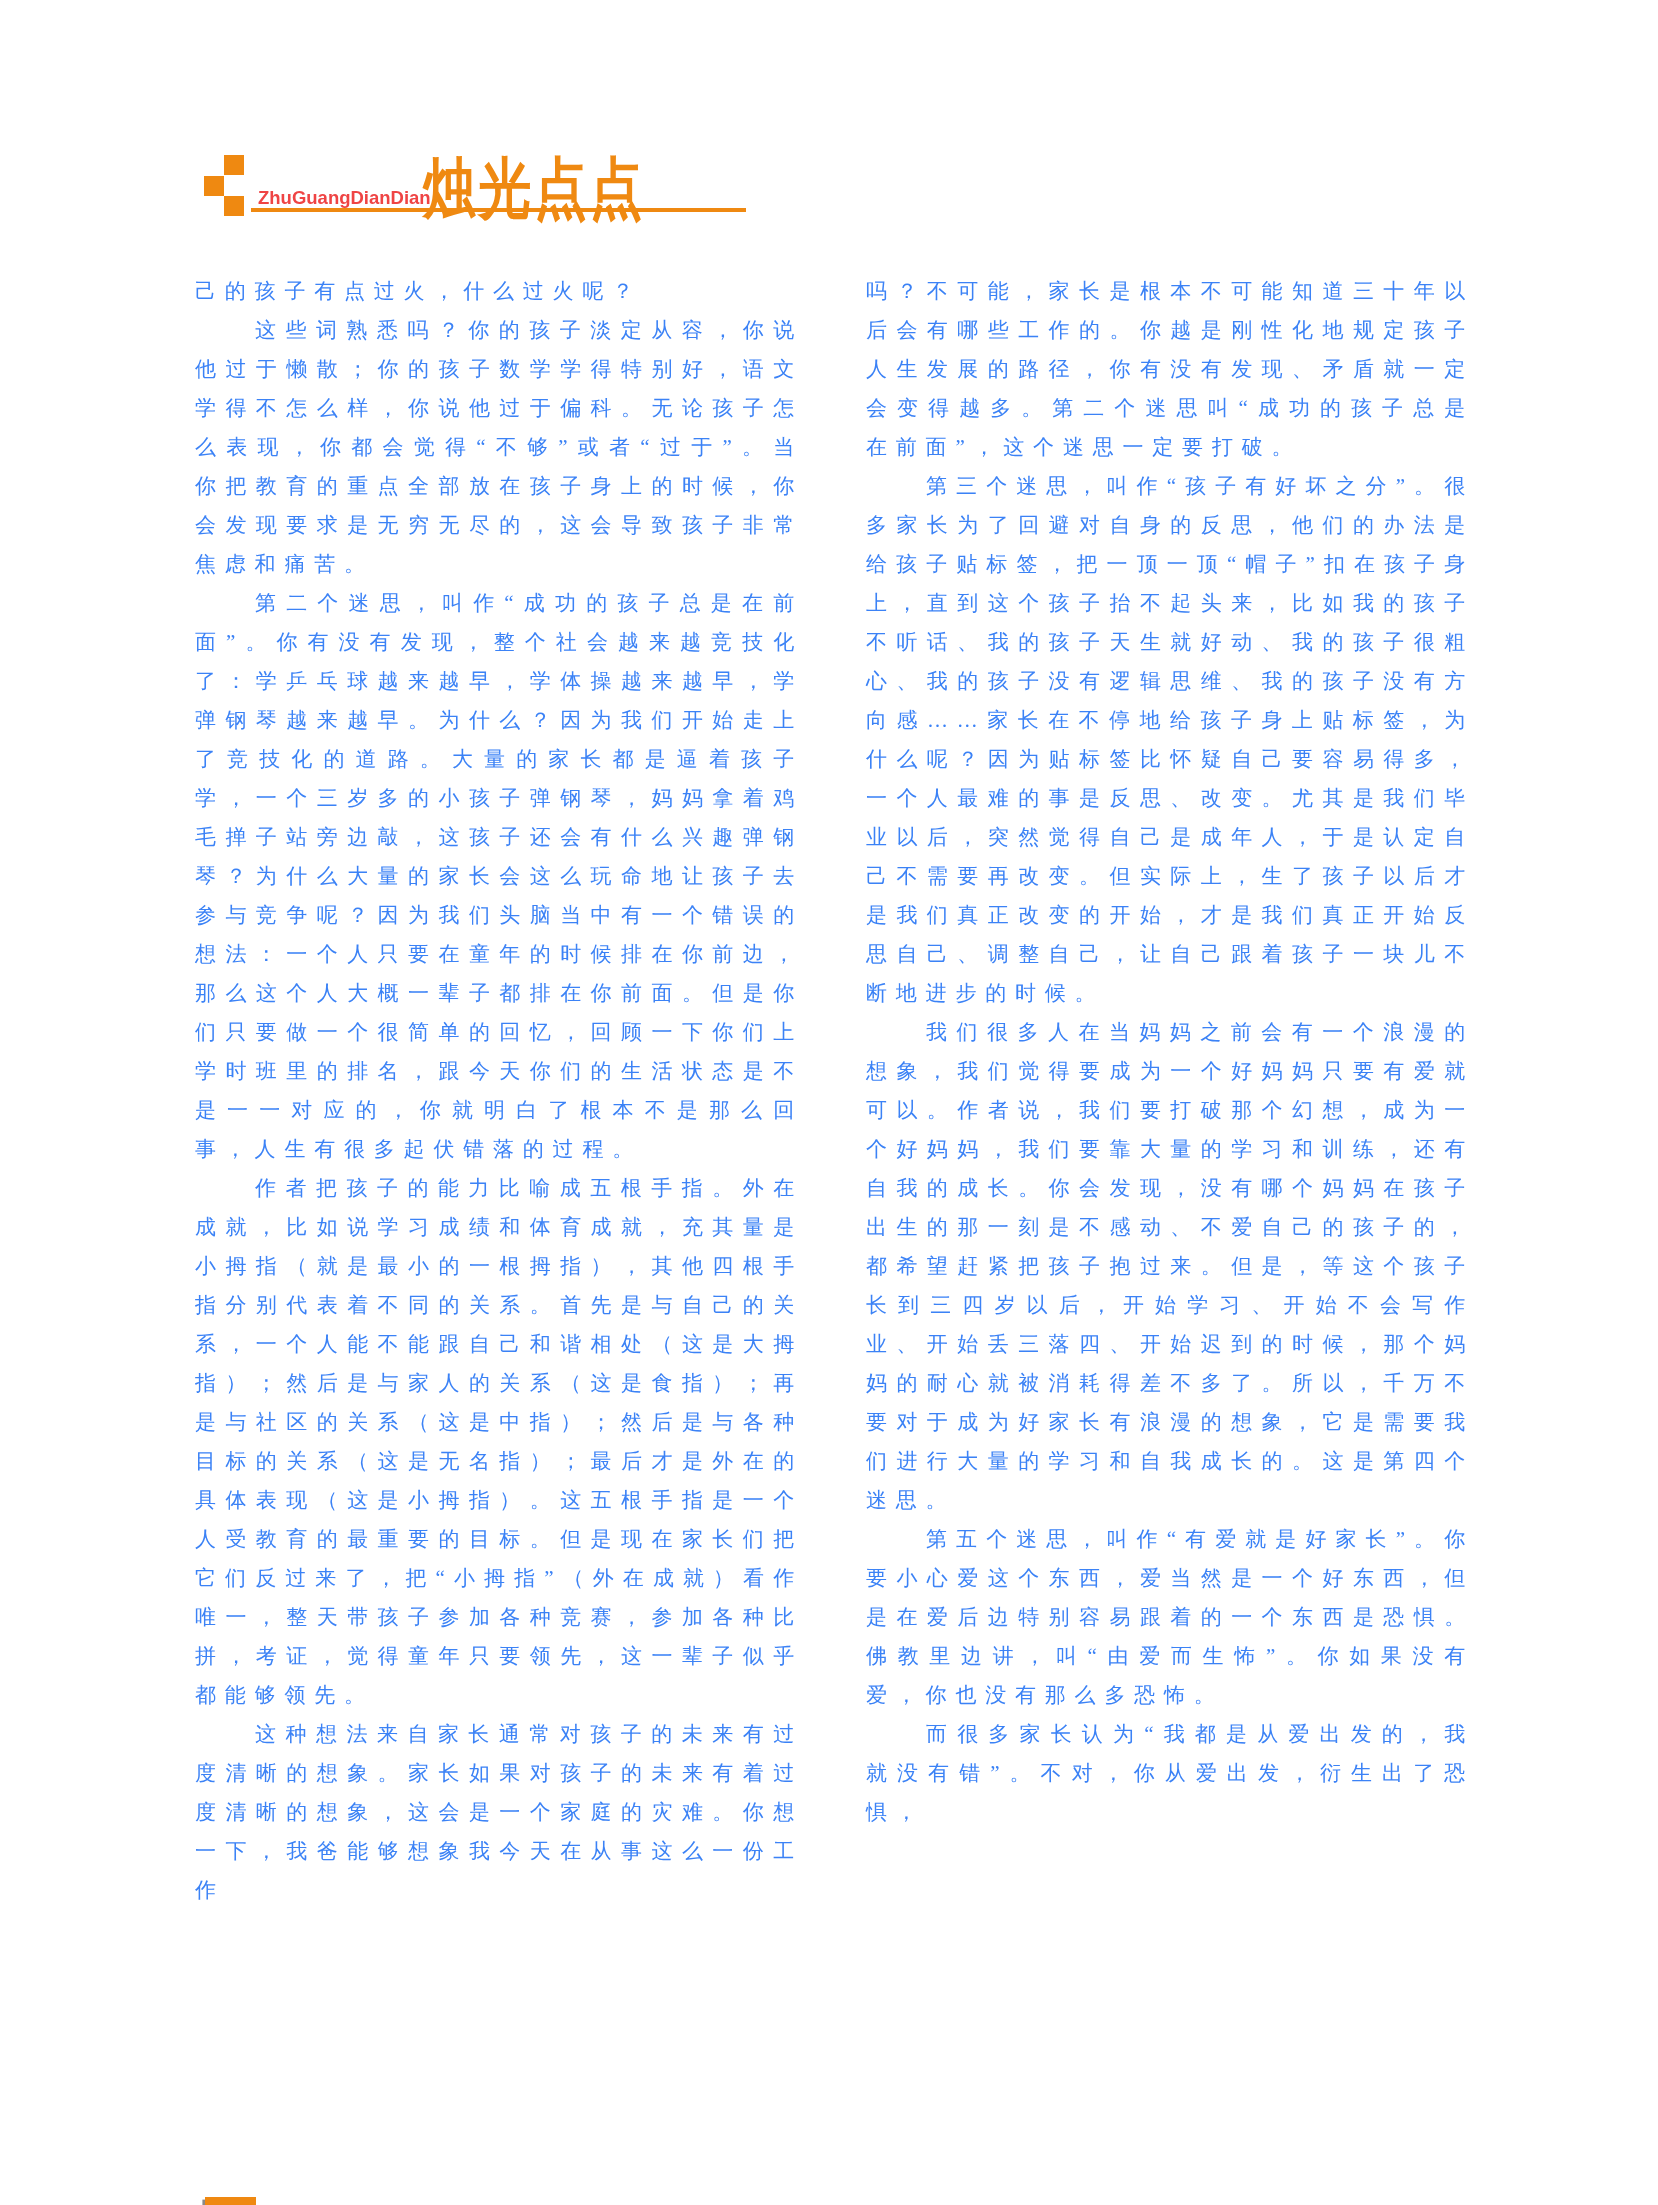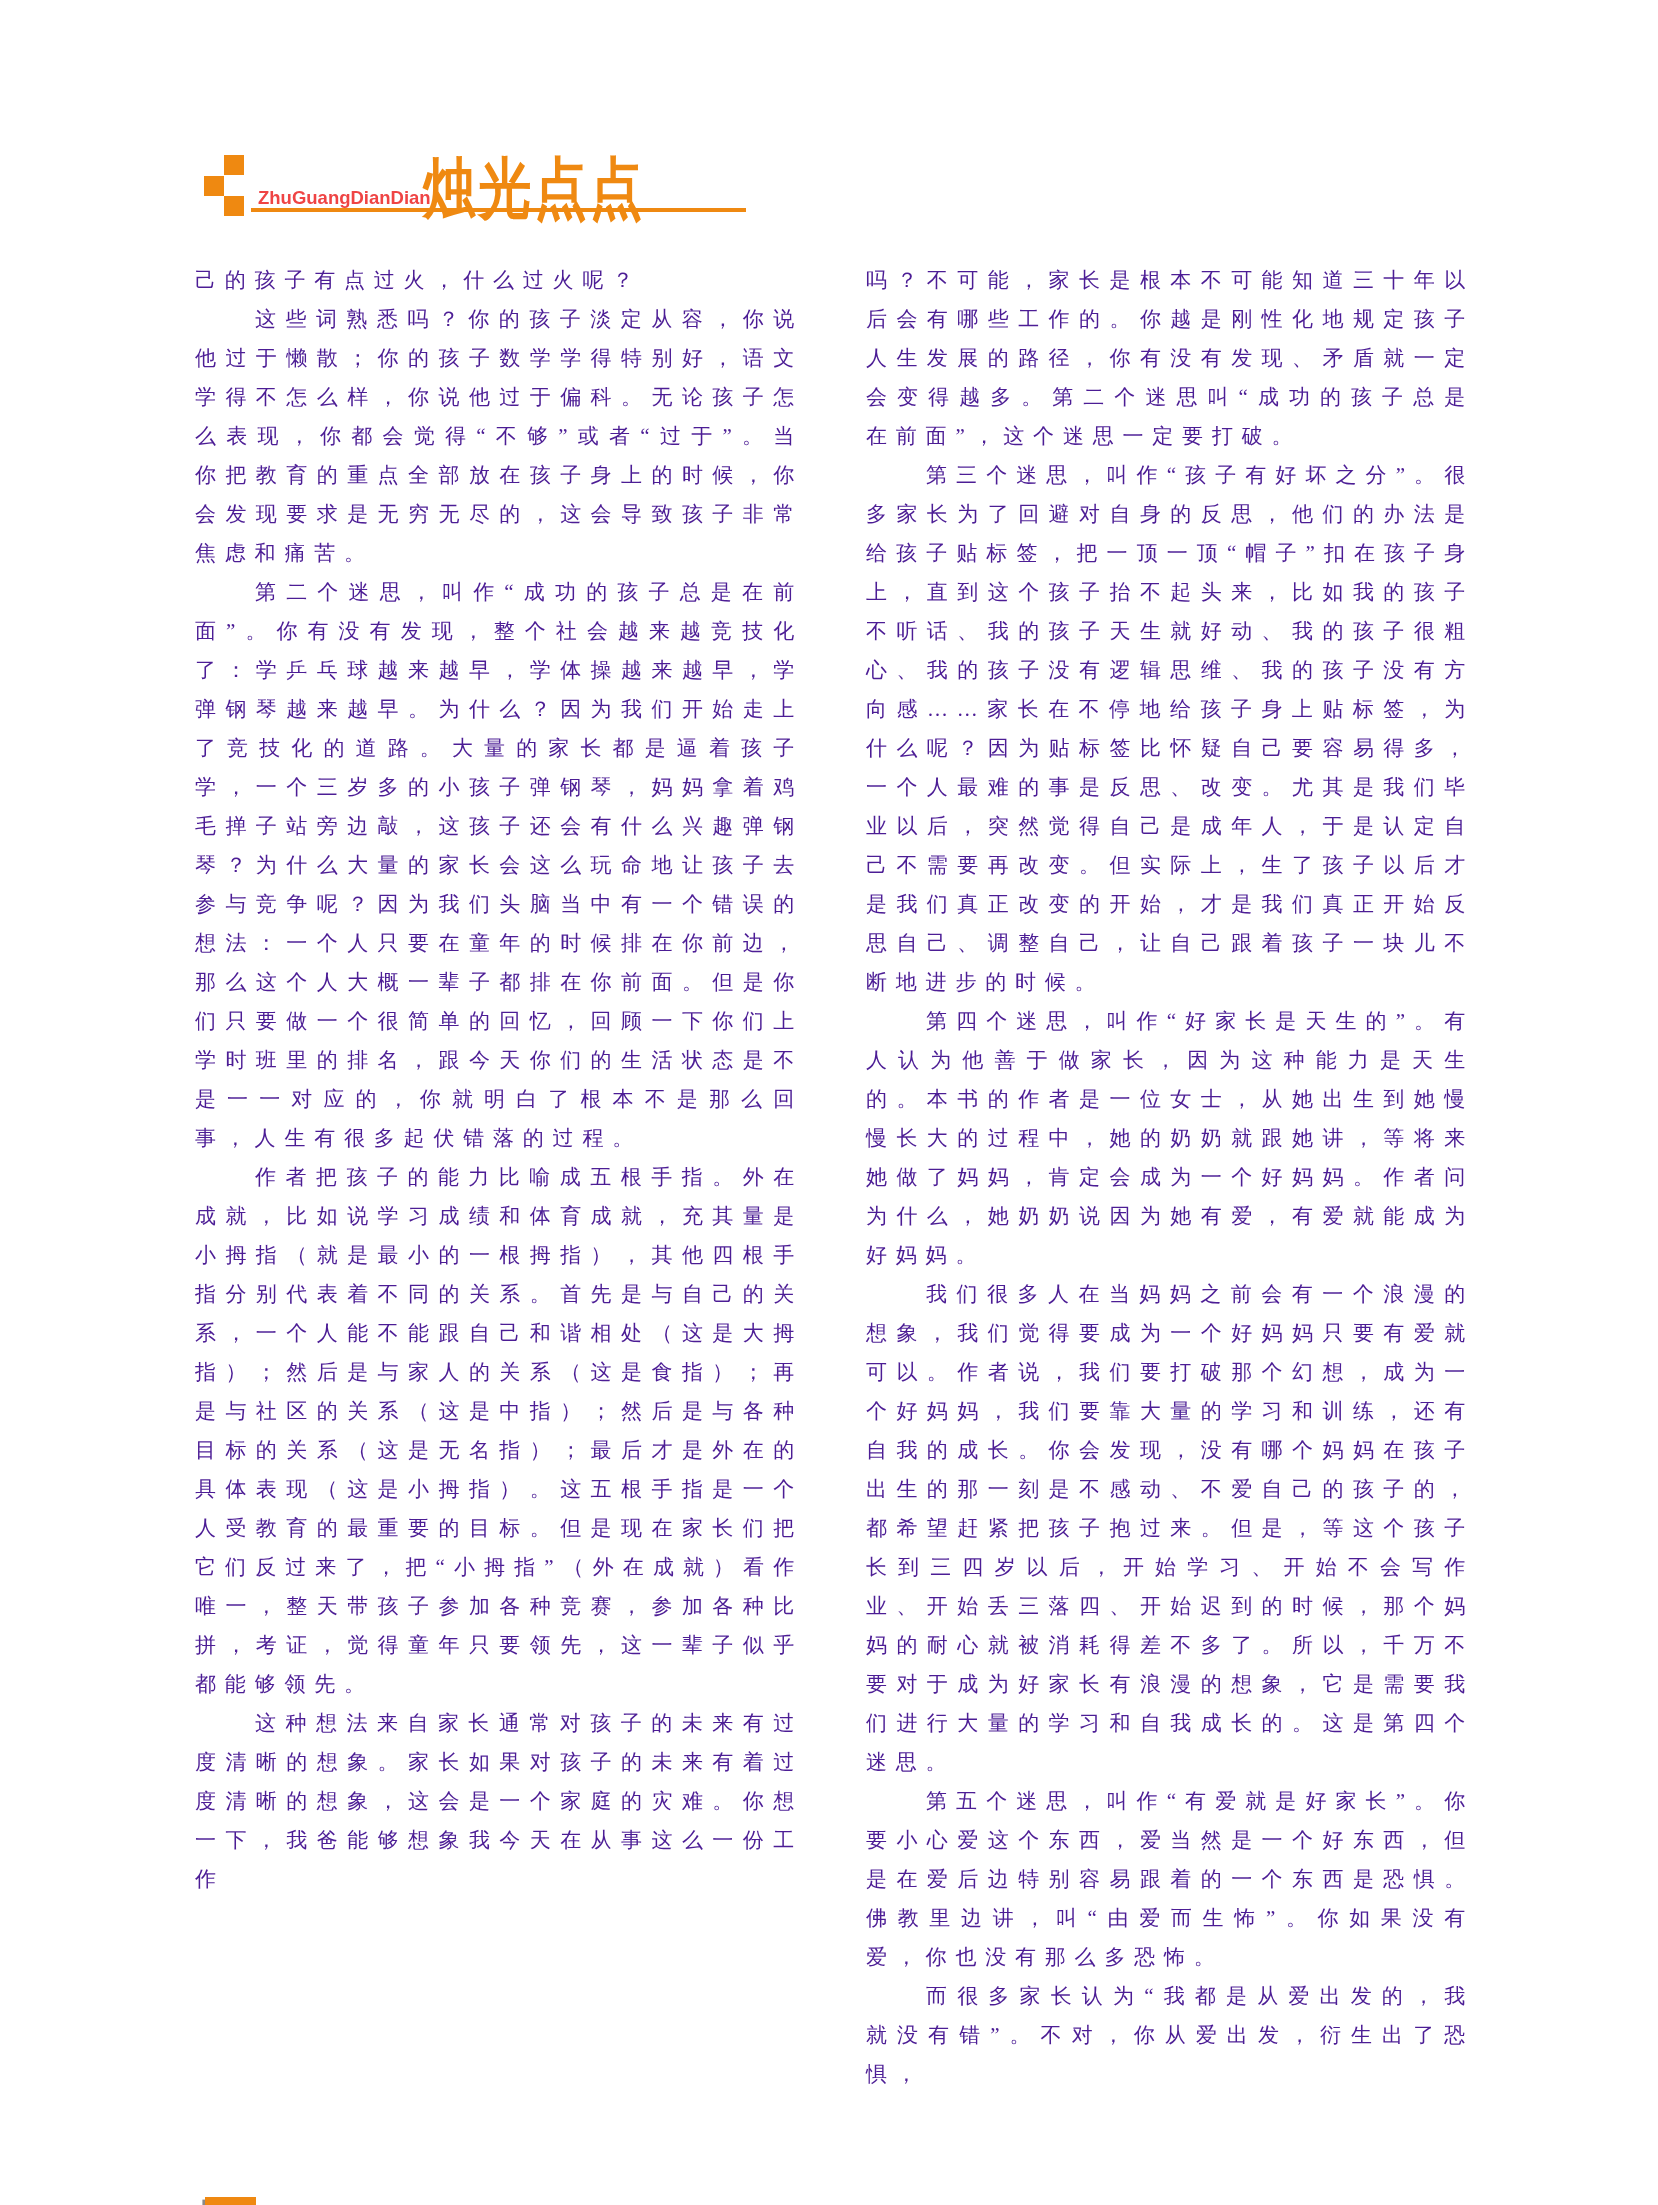--- a/index.html
+++ b/index.html
@@ -59,23 +59,23 @@
     color: #EF8911;
     letter-spacing: 3.5px;
     white-space: nowrap;
     transform: scaleX(0.80);
     transform-origin: left top;
   }
 
   
   .col {
     position: absolute;
-    top: 261px;
+    top: 272px;
     width: 608px;
-    color: #4c1d95;
+    color: #3b82f6;
     font-size: 21px;
     line-height: 39px;
     letter-spacing: 8.8px;
     text-align: justify;
     text-justify: inter-character;
   }
   .col-left  { left: 195px; }
   .col-right { left: 866px; }
   .para { margin: 0; padding: 0; }
   .para.indent { text-indent: 60px; }
@@ -118,21 +118,20 @@
     <div class="col col-left">
         <p class="para">己的孩子有点过火，什么过火呢？</p>
         <p class="para indent">这些词熟悉吗？你的孩子淡定从容，你说他过于懒散；你的孩子数学学得特别好，语文学得不怎么样，你说他过于偏科。无论孩子怎么表现，你都会觉得“不够”或者“过于”。当你把教育的重点全部放在孩子身上的时候，你会发现要求是无穷无尽的，这会导致孩子非常焦虑和痛苦。</p>
         <p class="para indent">第二个迷思，叫作“成功的孩子总是在前面”。你有没有发现，整个社会越来越竞技化了：学乒乓球越来越早，学体操越来越早，学弹钢琴越来越早。为什么？因为我们开始走上了竞技化的道路。大量的家长都是逼着孩子学，一个三岁多的小孩子弹钢琴，妈妈拿着鸡毛掸子站旁边敲，这孩子还会有什么兴趣弹钢琴？为什么大量的家长会这么玩命地让孩子去参与竞争呢？因为我们头脑当中有一个错误的想法：一个人只要在童年的时候排在你前边，那么这个人大概一辈子都排在你前面。但是你们只要做一个很简单的回忆，回顾一下你们上学时班里的排名，跟今天你们的生活状态是不是一一对应的，你就明白了根本不是那么回事，人生有很多起伏错落的过程。</p>
         <p class="para indent">作者把孩子的能力比喻成五根手指。外在成就，比如说学习成绩和体育成就，充其量是小拇指（就是最小的一根拇指），其他四根手指分别代表着不同的关系。首先是与自己的关系，一个人能不能跟自己和谐相处（这是大拇指）；然后是与家人的关系（这是食指）；再是与社区的关系（这是中指）；然后是与各种目标的关系（这是无名指）；最后才是外在的具体表现（这是小拇指）。这五根手指是一个人受教育的最重要的目标。但是现在家长们把它们反过来了，把“小拇指”（外在成就）看作唯一，整天带孩子参加各种竞赛，参加各种比拼，考证，觉得童年只要领先，这一辈子似乎都能够领先。</p>
         <p class="para indent">这种想法来自家长通常对孩子的未来有过度清晰的想象。家长如果对孩子的未来有着过度清晰的想象，这会是一个家庭的灾难。你想一下，我爸能够想象我今天在从事这么一份工作</p>
       </div>
     <div class="col col-right">
         <p class="para">吗？不可能，家长是根本不可能知道三十年以后会有哪些工作的。你越是刚性化地规定孩子人生发展的路径，你有没有发现、矛盾就一定会变得越多。第二个迷思叫“成功的孩子总是在前面”，这个迷思一定要打破。</p>
         <p class="para indent">第三个迷思，叫作“孩子有好坏之分”。很多家长为了回避对自身的反思，他们的办法是给孩子贴标签，把一顶一顶“帽子”扣在孩子身上，直到这个孩子抬不起头来，比如我的孩子不听话、我的孩子天生就好动、我的孩子很粗心、我的孩子没有逻辑思维、我的孩子没有方向感……家长在不停地给孩子身上贴标签，为什么呢？因为贴标签比怀疑自己要容易得多，一个人最难的事是反思、改变。尤其是我们毕业以后，突然觉得自己是成年人，于是认定自己不需要再改变。但实际上，生了孩子以后才是我们真正改变的开始，才是我们真正开始反思自己、调整自己，让自己跟着孩子一块儿不断地进步的时候。</p>
-        <p class="para indent">第四个迷思，叫作“好家长是天生的”。有人认为他善于做家长，因为这种能力是天生的。本书的作者是一位女士，从她出生到她慢慢长大的过程中，她的奶奶就跟她讲，等将来她做了妈妈，肯定会成为一个好妈妈。作者问为什么，她奶奶说因为她有爱，有爱就能成为好妈妈。</p>
         <p class="para indent">我们很多人在当妈妈之前会有一个浪漫的想象，我们觉得要成为一个好妈妈只要有爱就可以。作者说，我们要打破那个幻想，成为一个好妈妈，我们要靠大量的学习和训练，还有自我的成长。你会发现，没有哪个妈妈在孩子出生的那一刻是不感动、不爱自己的孩子的，都希望赶紧把孩子抱过来。但是，等这个孩子长到三四岁以后，开始学习、开始不会写作业、开始丢三落四、开始迟到的时候，那个妈妈的耐心就被消耗得差不多了。所以，千万不要对于成为好家长有浪漫的想象，它是需要我们进行大量的学习和自我成长的。这是第四个迷思。</p>
         <p class="para indent">第五个迷思，叫作“有爱就是好家长”。你要小心爱这个东西，爱当然是一个好东西，但是在爱后边特别容易跟着的一个东西是恐惧。佛教里边讲，叫“由爱而生怖”。你如果没有爱，你也没有那么多恐怖。</p>
         <p class="para indent">而很多家长认为“我都是从爱出发的，我就没有错”。不对，你从爱出发，衍生出了恐惧，</p>
       </div>
   </main>
 
   <footer>
     <div class="page-number">11</div>
   </footer>
 

